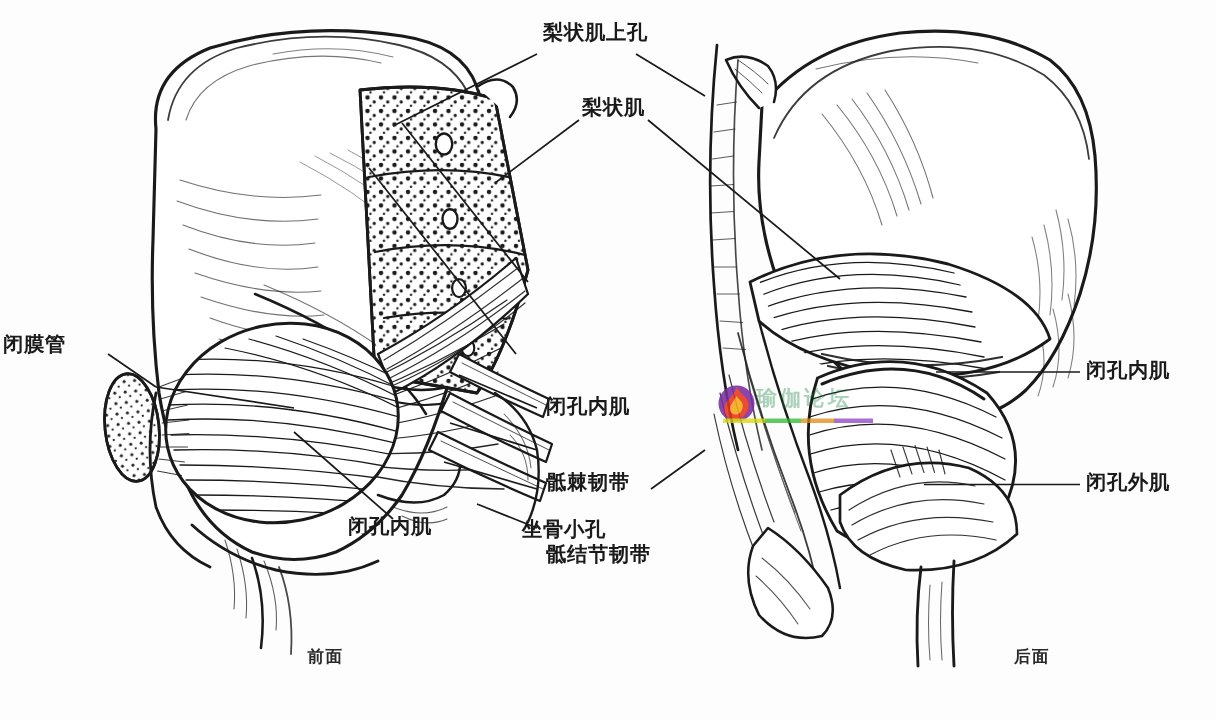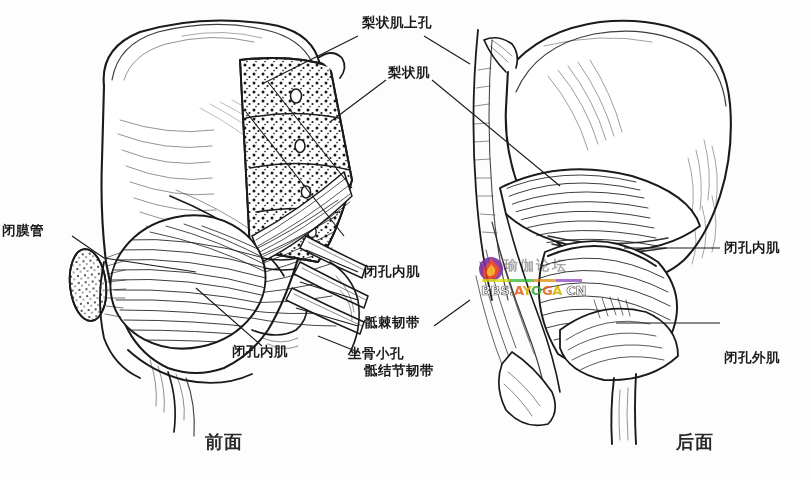--- a/index.html
+++ b/index.html
@@ -28,21 +28,21 @@
     font-size: 13.5px;
     font-weight: 700;
     color: #1a1a1a;
     white-space: nowrap;
     letter-spacing: 0.5px;
     line-height: 1;
   }
   .caption {
     position: absolute;
     font-family: "DejaVu Sans", sans-serif;
-    font-size: 18px;
+    font-size: 11px;
     font-weight: 700;
     color: #2a2a2a;
     white-space: nowrap;
     letter-spacing: 1px;
   }
   
   #watermark {
     position: absolute;
     left: 478px;
     top: 252px;
@@ -56,21 +56,21 @@
     top: 4px;
     width: 26px;
     height: 26px;
   }
   #wm-cn {
     position: absolute;
     left: 26px;
     top: 5px;
     font-size: 14px;
     font-weight: 700;
-    color: #000000;
+    color: #15803d;
     opacity: 0.40;
     letter-spacing: 2px;
     white-space: nowrap;
   }
   #wm-bar {
     position: absolute;
     left: 4px;
     top: 27px;
     width: 100px;
     height: 3px;
@@ -456,29 +456,28 @@
 
   <div class="anno" style="left:362px; top:16px;">梨状肌上孔</div>
   <div class="anno" style="left:388px; top:66px;text-align:center;">梨状肌</div>
   <div class="anno" style="left:2px; top:224px;">闭膜管</div>
   <div class="anno" style="left:364px; top:265px;">闭孔内肌</div>
   <div class="anno" style="left:364px; top:293px;margin-top:23px;">骶棘韧带</div>
   <div class="anno" style="left:364px; top:320px;margin-top:44px;">骶结节韧带</div>
   <div class="anno" style="left:348px; top:347px;">坐骨小孔</div>
   <div class="anno" style="left:232px; top:345px;">闭孔内肌</div>
   <div class="anno" style="left:724px; top:241px;">闭孔内肌</div>
-  <div class="anno" style="left:724px; top:316px;margin-top:35px;">闭孔外肌</div>
+  <div class="anno" style="left:724px; top:316px;">闭孔外肌</div>
 
   <div class="caption" style="left:205px; top:430px;">前面</div>
   <div class="caption" style="left:640px; top:430px;margin-left:36px;">后面</div>
 
   <div id="watermark">
     <svg id="wm-flame" viewBox="0 0 26 26">
       <circle cx="13" cy="13" r="12" fill="#7b2fa0"></circle>
       <path d="M13,2 C16,8 22,9 21,15 C20,21 15,24 12,24 C7,24 4,20 5,15 C6,10 11,9 13,2 Z" fill="#e8341c"></path>
       <path d="M13,8 C15,11 18,12 17,16 C16,20 13,21 11,20 C8,19 8,15 10,13 C11,11 12,10 13,8 Z" fill="#f7a81b"></path>
     </svg>
     <div id="wm-cn">瑜伽论坛</div>
     <div id="wm-bar"></div>
-    <div id="wm-url"><span class="w">BBS.</span><span class="o">A</span><span class="y">Y</span><span class="g">O</span><span class="o">G</span><span class="y">A</span><span class="w"> CN</span></div>
   </div>
 
 </div>
 
 </body></html>

